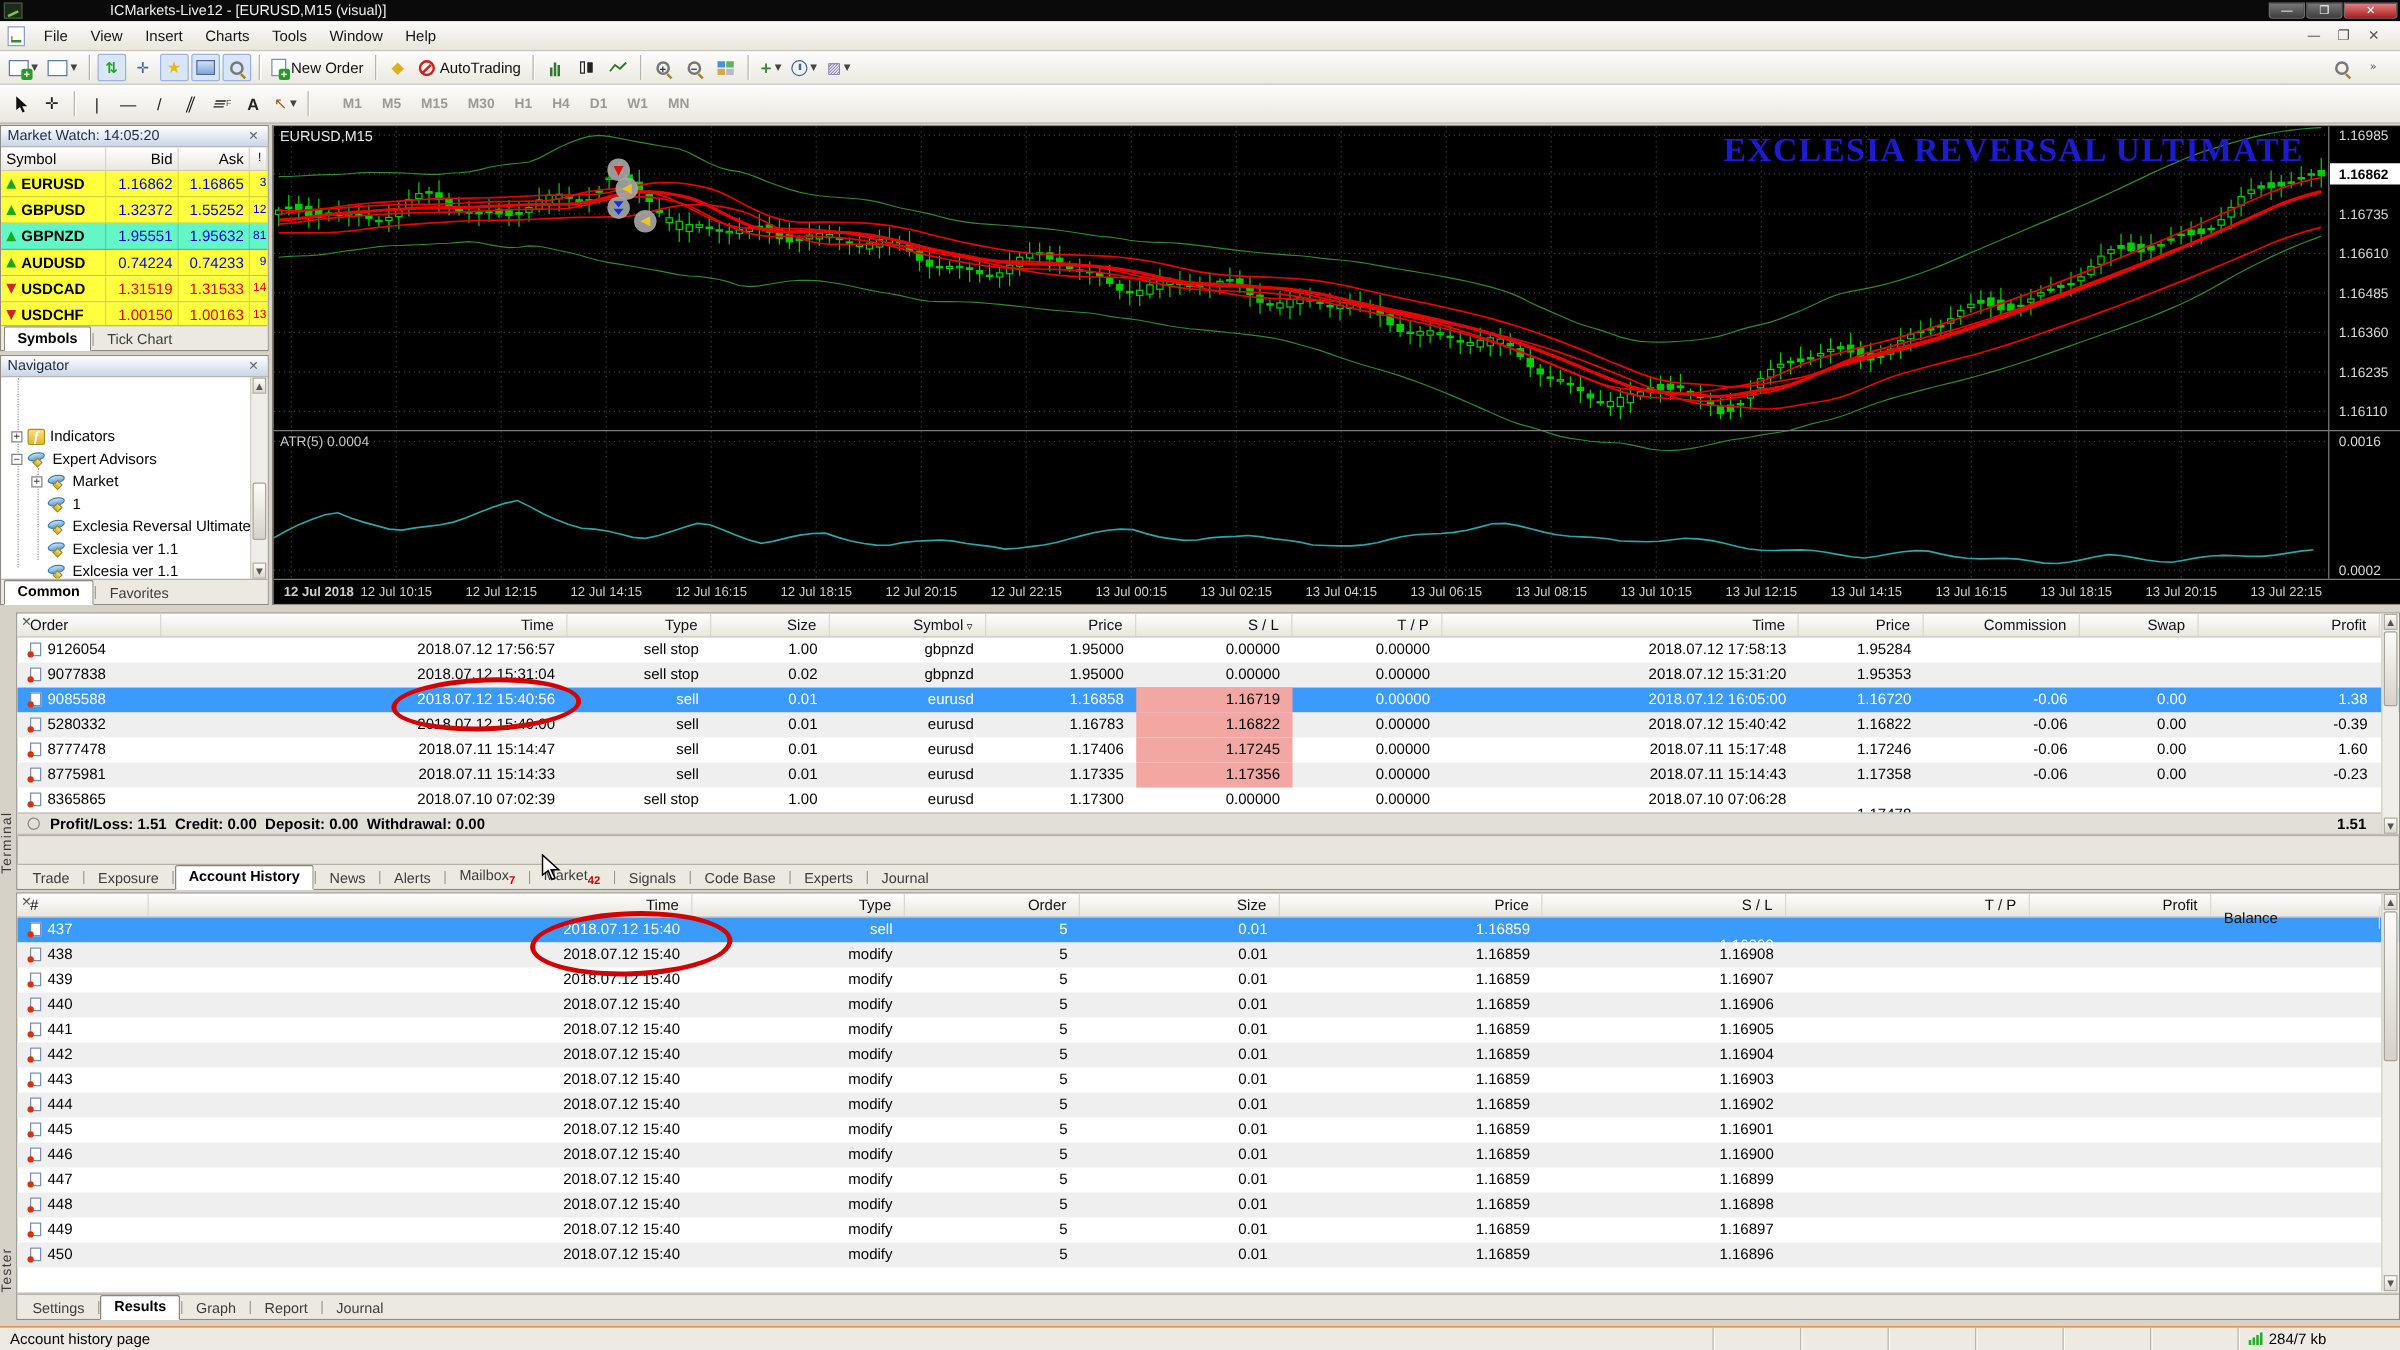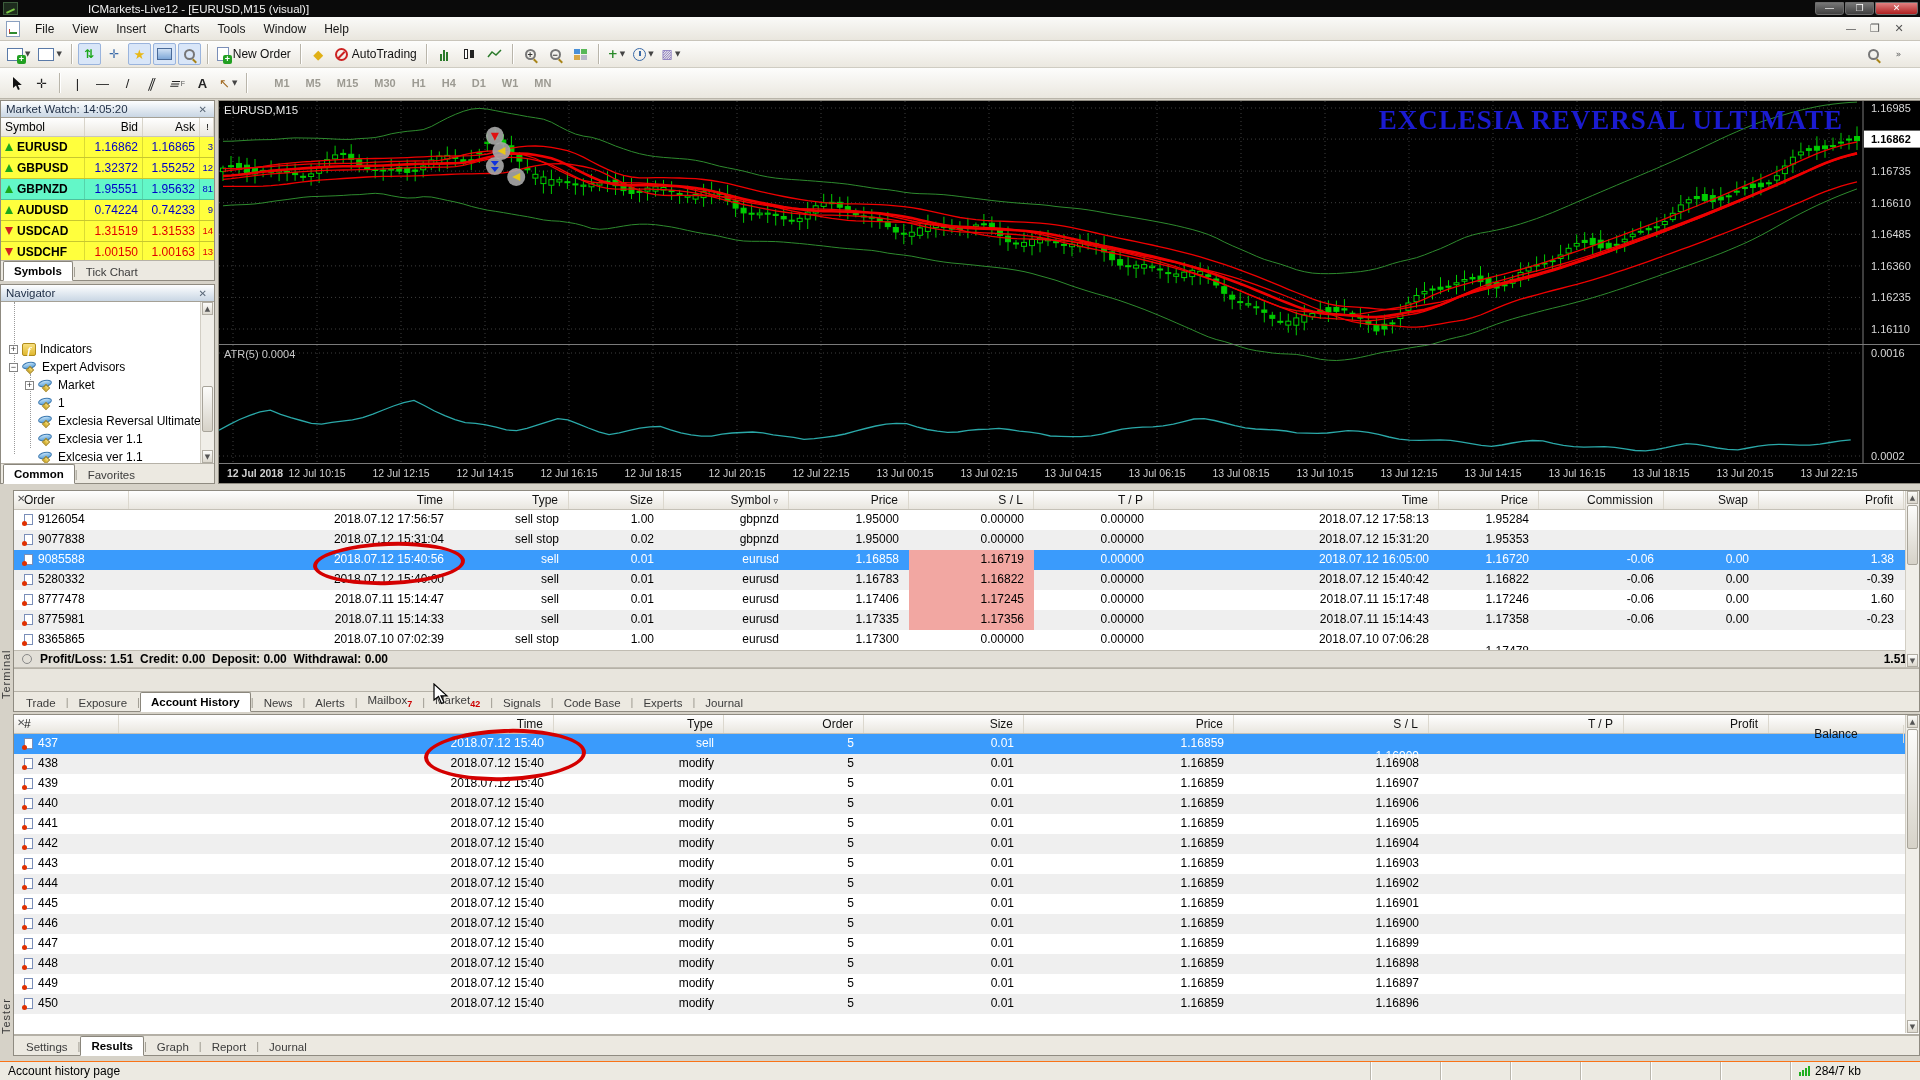--- a/index.html
+++ b/index.html
@@ -131,21 +131,21 @@
   .trow.odd { background:#efefef; }
   .trow.sel { background:#3a9bfc; color:#fff; }
   .cell { height:100%; line-height:19px; padding:0 10px; overflow:hidden; white-space:nowrap; }
   .cell.r { text-align:right; }
   .cell.pink { background:#f2a7a2; color:#000; }
   .doc-icon { display:inline-block; width:9px; height:11px; background:#fff; border:1px solid #7a8eb8; position:relative; vertical-align:-2px; margin-right:5px; }
   .doc-icon::after { content:""; position:absolute; left:-3px; bottom:-2px; width:5px; height:5px; background:#e03000; border-radius:50%; }
   .summary { position:absolute; left:0; right:0; height:18px; background:#e2dfd7; border-top:1px solid #c0bcb2; border-bottom:1px solid #c0bcb2;
              display:flex; align-items:center; font-weight:bold; white-space:pre; padding-left:8px; }
   .summary .sum-ic { width:10px; height:10px; border:1.5px solid #888; border-radius:50%; margin-right:8px; flex:none; }
-  .summary .right { margin-left:auto; padding-right:12px; }
+  .summary .right { margin-left:auto; padding-right:26px; }
   .panel-x { position:absolute; left:3px; top:2px; font-size:10px; color:#555; z-index:5; }
   .side-label { position:absolute; width:13px; writing-mode:vertical-rl; transform:rotate(180deg); font-size:11px; color:#3a3a3a; text-align:center; letter-spacing:1px; }
 
   
   #statusbar { position:absolute; left:0; top:1061px; width:1920px; height:19px; background:#eceae2; border-top:1px solid #f97316; display:flex; align-items:center; }
   .sb-cell { height:100%; border-left:1px solid #b9b5ab; box-shadow:inset 1px 0 0 #fff; display:flex; align-items:center; padding:0 8px; }
   .sb-left { flex:1; border-left:none; box-shadow:none; }
   .conn-bars { display:flex; align-items:flex-end; gap:1px; margin-right:5px; }
   .conn-bars i { width:2px; background:#1faf1f; }
 
@@ -954,21 +954,21 @@
     <div class="thead" id="test-head">
         <div class="hc" style="width: 105px; text-align: left;"><span>#</span></div>
         <div class="hc" style="width: 435px; text-align: right;"><span>Time</span></div>
         <div class="hc" style="width: 170px; text-align: right;"><span>Type</span></div>
         <div class="hc" style="width: 140px; text-align: right;"><span>Order</span></div>
         <div class="hc" style="width: 160px; text-align: right;"><span>Size</span></div>
         <div class="hc" style="width: 210px; text-align: right;"><span>Price</span></div>
         <div class="hc" style="width: 195px; text-align: right;"><span>S / L</span></div>
         <div class="hc" style="width: 195px; text-align: right;"><span>T / P</span></div>
         <div class="hc" style="width: 145px; text-align: right;"><span>Profit</span></div>
-        <div class="hc" style="width: 135px; text-align: center; margin-top: 20px;"><span>Balance</span></div>
+        <div class="hc" style="width: 135px; text-align: left; margin-top: 20px;"><span>Balance</span></div>
       </div>
     <div id="test-body">
         <div class="trow sel">
           <div class="cell" style="width: 105px;"><span class="doc-icon"></span><span>437</span></div>
           <div class="cell r" style="width: 435px;">2018.07.12 15:40</div>
           <div class="cell r" style="width: 170px;">sell</div>
           <div class="cell r" style="width: 140px;">5</div>
           <div class="cell r" style="width: 160px;">0.01</div>
           <div class="cell r" style="width: 210px;">1.16859</div>
           <div class="cell r" style="width: 195px; margin-top: 26px;">1.16909</div>

